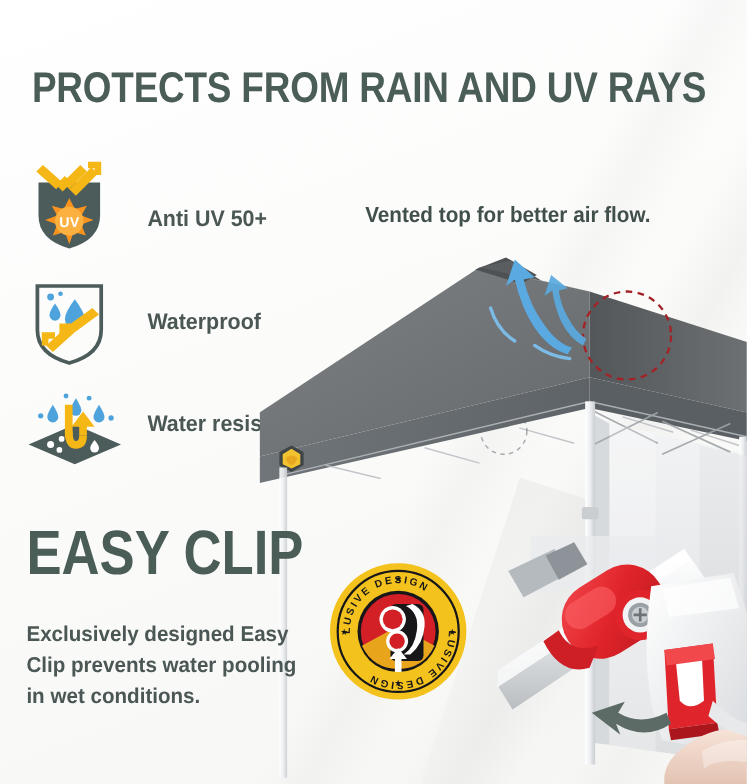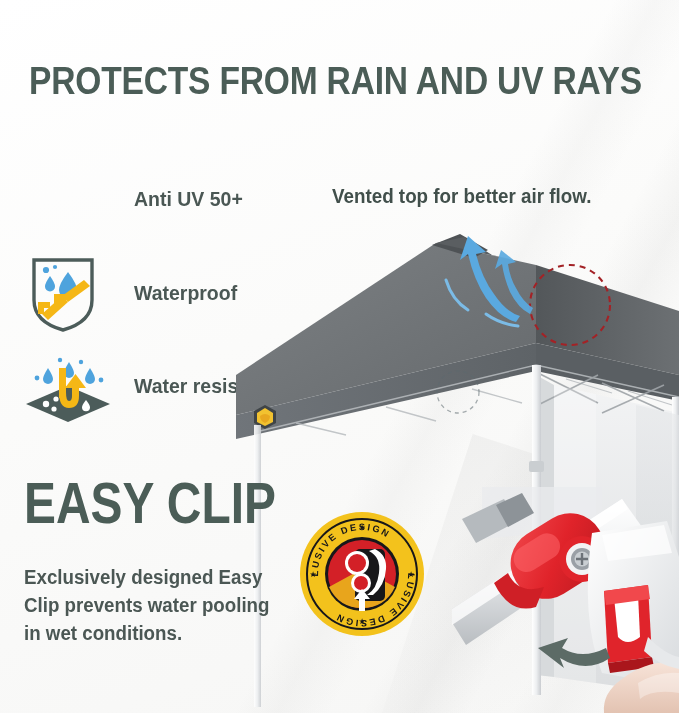--- a/index.html
+++ b/index.html
@@ -79,20 +79,39 @@
 <body>
 
 <div class="stage">
 
   <div class="bg-base"></div>
   <div class="bg-streaks"></div>
   <div class="bg-corner"></div>
 
   <div class="title">PROTECTS FROM RAIN AND UV RAYS</div>
 
+  <div class="icon-box ic-uv">
+    <svg viewBox="0 0 72 84" width="72" height="84">
+      <path d="M8 22 H64 V52 Q64 74 36 82 Q8 74 8 52 Z" fill="#4c5c5a"></path>
+      <g fill="#f5b716">
+        <path d="M12 6 L30 22 L24 28 L6 12 Z"></path>
+        <path d="M30 22 L46 6 L52 12 L36 28 Z"></path>
+        <path d="M36 28 L56 8 L62 14 L42 34 Z"></path>
+        <path d="M53 3 L65 3 L65 15 L59 15 L59 9 L53 9 Z"></path>
+      </g>
+      <path d="M24 24 L32 16 L38 22 L30 30 Z" fill="#f5b716"></path>
+      <g fill="#f7931e">
+        <path d="M36 36 L41 46 L52 43 L47 52 L58 56 L47 60 L51 70
+                 L40 67 L36 78 L32 67 L21 70 L25 60 L14 56 L25 52
+                 L20 43 L31 46 Z"></path>
+      </g>
+      <circle cx="36" cy="57" r="13" fill="#fbb040"></circle>
+      <text x="36" y="62" font-family="Liberation Sans, sans-serif" font-size="13" font-weight="bold" fill="#ffffff" text-anchor="middle">UV</text>
+    </svg>
+  </div>
   <div class="feature-label lbl-uv">Anti UV 50+</div>
 
   <div class="icon-box ic-wp">
     <svg viewBox="0 0 70 80" width="70" height="80">
       <path d="M6 8 H64 V48 Q64 70 35 78 Q6 70 6 48 Z" fill="none" stroke="#4c5c5a" stroke-width="3.4"></path>
       <g fill="#4ea3dd">
         <path d="M40 20 Q49 32 49 38 A9 9 0 0 1 31 38 Q31 32 40 20 Z"></path>
         <path d="M22 24 Q27 31 27 34.5 A5 5 0 0 1 17 34.5 Q17 31 22 24 Z"></path>
         <circle cx="18" cy="18" r="3.1"></circle>
         <circle cx="27" cy="15" r="2.1"></circle>

